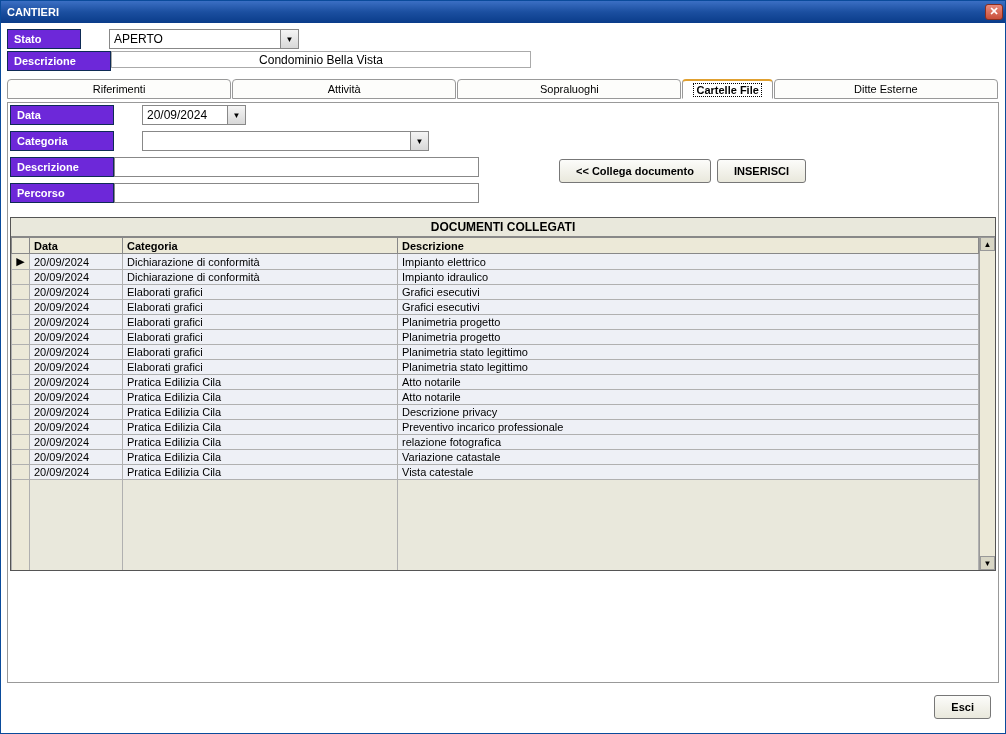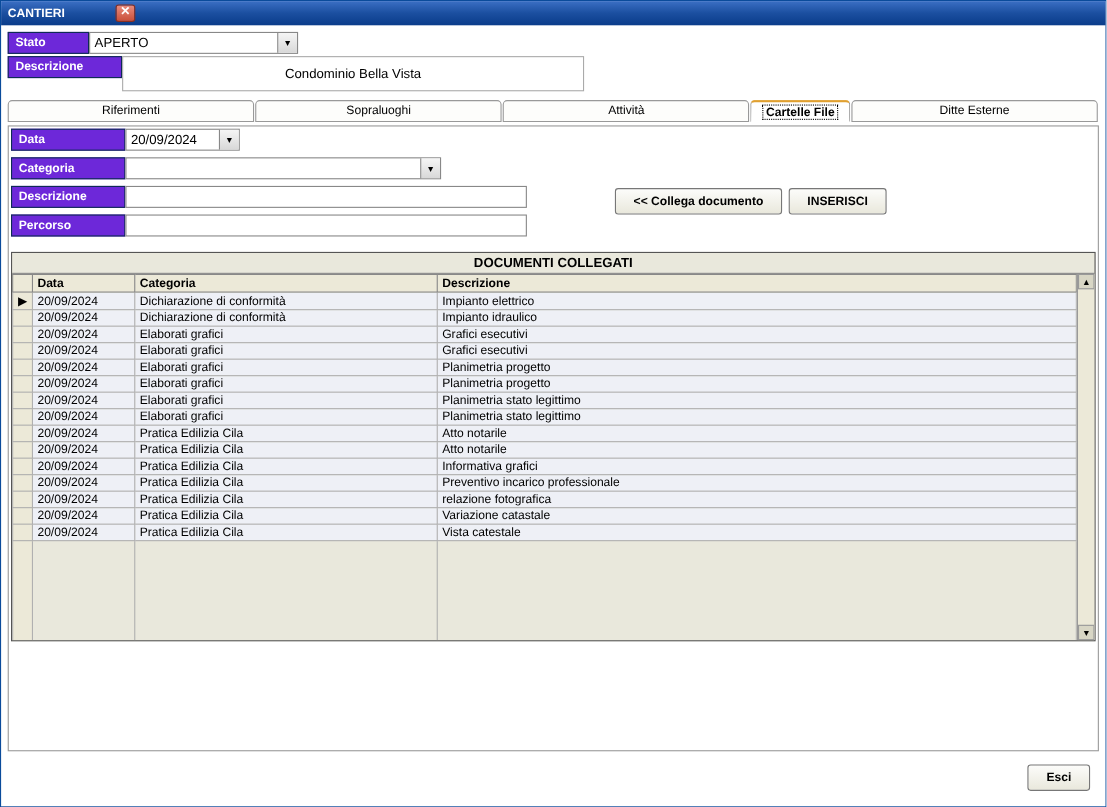--- a/index.html
+++ b/index.html
@@ -16,24 +16,24 @@
   display: flex;
   flex-direction: column;
   background: #fff;
 }
 .titlebar {
   height: 22px;
   background: linear-gradient(to bottom, #3b6fc4 0%, #1b4fa0 50%, #0a3c8a 100%);
   color: #fff;
   display: flex;
   align-items: center;
+  justify-content: space-between;
   padding: 0 2px 0 6px;
   font-size: 11px;
   font-weight: bold;
-  gap: 46px;
 }
 .titlebar .close-btn {
   width: 18px;
   height: 16px;
   background: linear-gradient(to bottom, #e98b7c, #c94f3a);
   border: 1px solid #8a2e1f;
   border-radius: 3px;
   color: #fff;
   font-size: 11px;
   line-height: 12px;
@@ -70,20 +70,21 @@
   border: 1px solid #888;
   background: #fff;
   height: 20px;
   padding: 0 4px;
   font-size: 12px;
   display: flex;
   align-items: center;
 }
 .select-like {
   position: relative;
+  margin-left: 28px;
 }
 .select-like .drop {
   position: absolute;
   right: 0;
   top: 0;
   width: 18px;
   height: 100%;
   background: linear-gradient(to bottom, #f5f5f5, #d8d8d8);
   border-left: 1px solid #888;
   display: flex;
@@ -97,21 +98,21 @@
   gap: 2px;
 }
 .desc-bar {
   display: flex;
   align-items: stretch;
 }
 .desc-bar .desc-val {
   flex: 0 0 420px;
   border: 1px solid #aaa;
   background: #fff;
-  height: 32px;
+  height: 17px;
   display: flex;
   align-items: center;
   justify-content: center;
   font-size: 12px;
 }
 .tabs {
   display: flex;
   width: 100%;
   margin-top: 4px;
 }
@@ -287,24 +288,24 @@
         <div class="label-cell w100">Descrizione</div>
         <div class="desc-val">Condominio Bella Vista</div>
       </div>
     </div>
 
     <div class="tabs" id="tabs">
         <div class="tab">
           <span>Riferimenti</span>
         </div>
         <div class="tab">
+          <span>Attività</span>
+        </div>
+        <div class="tab">
           <span>Sopraluoghi</span>
-        </div>
-        <div class="tab">
-          <span>Attività</span>
         </div>
         <div class="tab active">
           <span>Cartelle File</span>
         </div>
         <div class="tab">
           <span>Ditte Esterne</span>
         </div>
       </div>
 
     <div class="tab-page">
@@ -416,21 +417,21 @@
                   <tr>
                     <td class="marker"></td>
                     <td class="col-data">20/09/2024</td>
                     <td class="col-cat">Pratica Edilizia Cila</td>
                     <td class="col-desc">Atto notarile</td>
                   </tr>
                   <tr>
                     <td class="marker"></td>
                     <td class="col-data">20/09/2024</td>
                     <td class="col-cat">Pratica Edilizia Cila</td>
-                    <td class="col-desc">Informativa grafici</td>
+                    <td class="col-desc">Descrizione privacy</td>
                   </tr>
                   <tr>
                     <td class="marker"></td>
                     <td class="col-data">20/09/2024</td>
                     <td class="col-cat">Pratica Edilizia Cila</td>
                     <td class="col-desc">Preventivo incarico professionale</td>
                   </tr>
                   <tr>
                     <td class="marker"></td>
                     <td class="col-data">20/09/2024</td>

